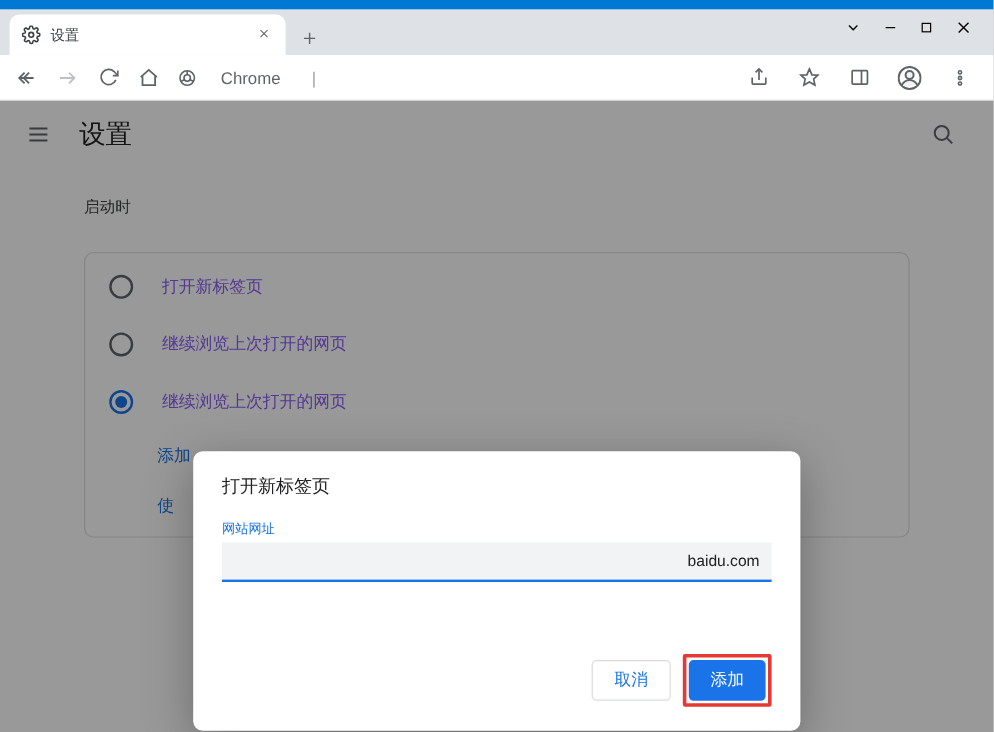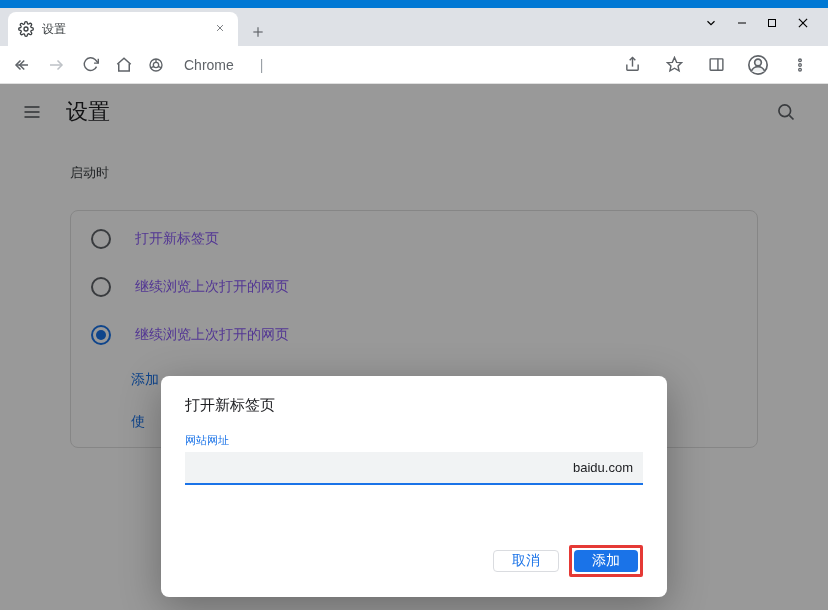--- a/index.html
+++ b/index.html
@@ -48,21 +48,21 @@
 
 
 .scrim { position:absolute; top: 84px; left:0; right:0; bottom:0; background: rgba(0,0,0,0.4); }
 
 
 .dialog { position:absolute; width: 506px; left: 161px; top: 376px; background:#fff; border-radius: 8px; box-shadow: 0 10px 40px rgba(0,0,0,0.3); padding: 20px 24px; }
 .dialog h2 { font-size: 15px; font-weight: 400; color:#202124; margin-bottom: 18px;}
 .dialog .field-label { font-size: 11px; color:#1a73e8; margin-bottom: 4px; display:block;}
 .dialog .field { width:100%; background:#f1f3f4; border:none; border-bottom: 2px solid #1a73e8; padding: 8px 10px; font-size: 13px; color:#202124; outline:none;text-align:right;}
 .dialog .actions { display:flex; justify-content:flex-end; gap: 10px; margin-top: 60px; align-items:center;}
-.btn { height: 22px; padding: 0 18px; border-radius: 4px; font-size: 14px; display:flex; align-items:center; justify-content:center; cursor:pointer; }
+.btn { height: 34px; padding: 0 18px; border-radius: 4px; font-size: 14px; display:flex; align-items:center; justify-content:center; cursor:pointer; }
 .btn-cancel { background:#fff; border:1px solid #dadce0; color:#1a73e8; }
 .btn-add { background:#1a73e8; color:#fff; border:none; }
 .highlight-box { border: 3px solid #e53935; padding: 2px; border-radius:2px; }
 
 svg { stroke: currentColor; fill: none; stroke-width: 2; }
 </style>
 </head>
 <body>
 
 <div class="titlebar"></div>

